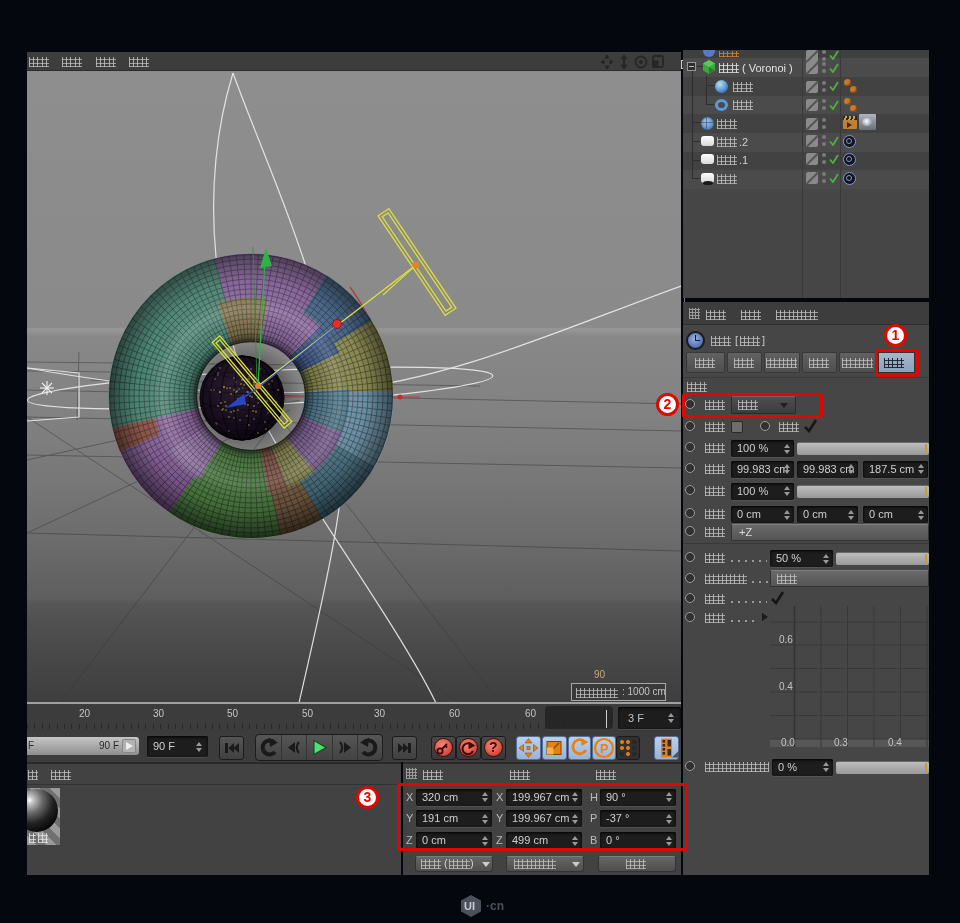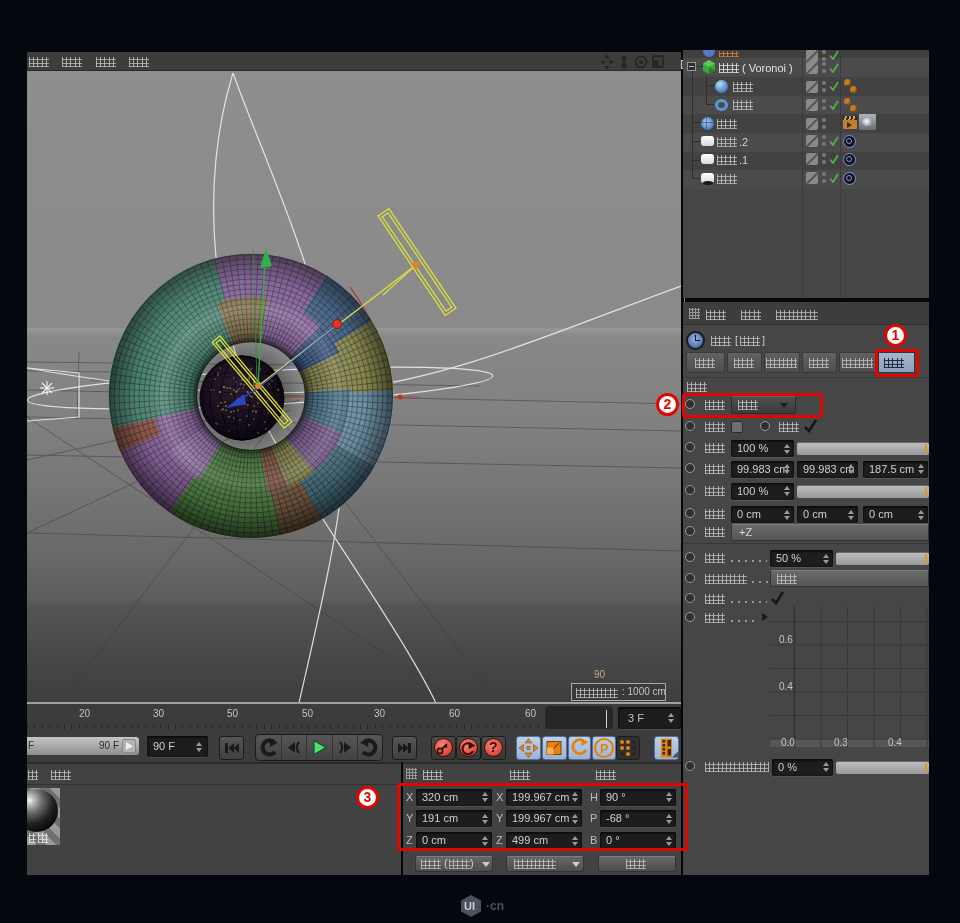--- a/index.html
+++ b/index.html
@@ -851,21 +851,21 @@
 <span class="t" style="left:422px;top:812px;">191 cm</span>
 <b class="ar" style="left:482px;top:814px;border-bottom:4px solid #999"></b>
 <b class="ar" style="left:482px;top:820px;border-top:4px solid #999"></b>
 <span class="t" style="left:496px;top:812px;color:#bcbcbc">Y</span>
 <div class="f" style="left:506px;top:810px;width:76px;height:17px"></div>
 <span class="t" style="left:512px;top:812px;">199.967 cm</span>
 <b class="ar" style="left:572px;top:814px;border-bottom:4px solid #999"></b>
 <b class="ar" style="left:572px;top:820px;border-top:4px solid #999"></b>
 <span class="t" style="left:590px;top:812px;color:#bcbcbc">P</span>
 <div class="f" style="left:600px;top:810px;width:76px;height:17px"></div>
-<span class="t" style="left:606px;top:812px;">-68 °</span>
+<span class="t" style="left:606px;top:812px;">-37 °</span>
 <b class="ar" style="left:666px;top:814px;border-bottom:4px solid #999"></b>
 <b class="ar" style="left:666px;top:820px;border-top:4px solid #999"></b>
 <span class="t" style="left:406px;top:834px;color:#bcbcbc">Z</span>
 <div class="f" style="left:416px;top:832px;width:76px;height:17px"></div>
 <span class="t" style="left:422px;top:834px;">0 cm</span>
 <b class="ar" style="left:482px;top:836px;border-bottom:4px solid #999"></b>
 <b class="ar" style="left:482px;top:842px;border-top:4px solid #999"></b>
 <span class="t" style="left:496px;top:834px;color:#bcbcbc">Z</span>
 <div class="f" style="left:506px;top:832px;width:76px;height:17px"></div>
 <span class="t" style="left:512px;top:834px;">499 cm</span>

